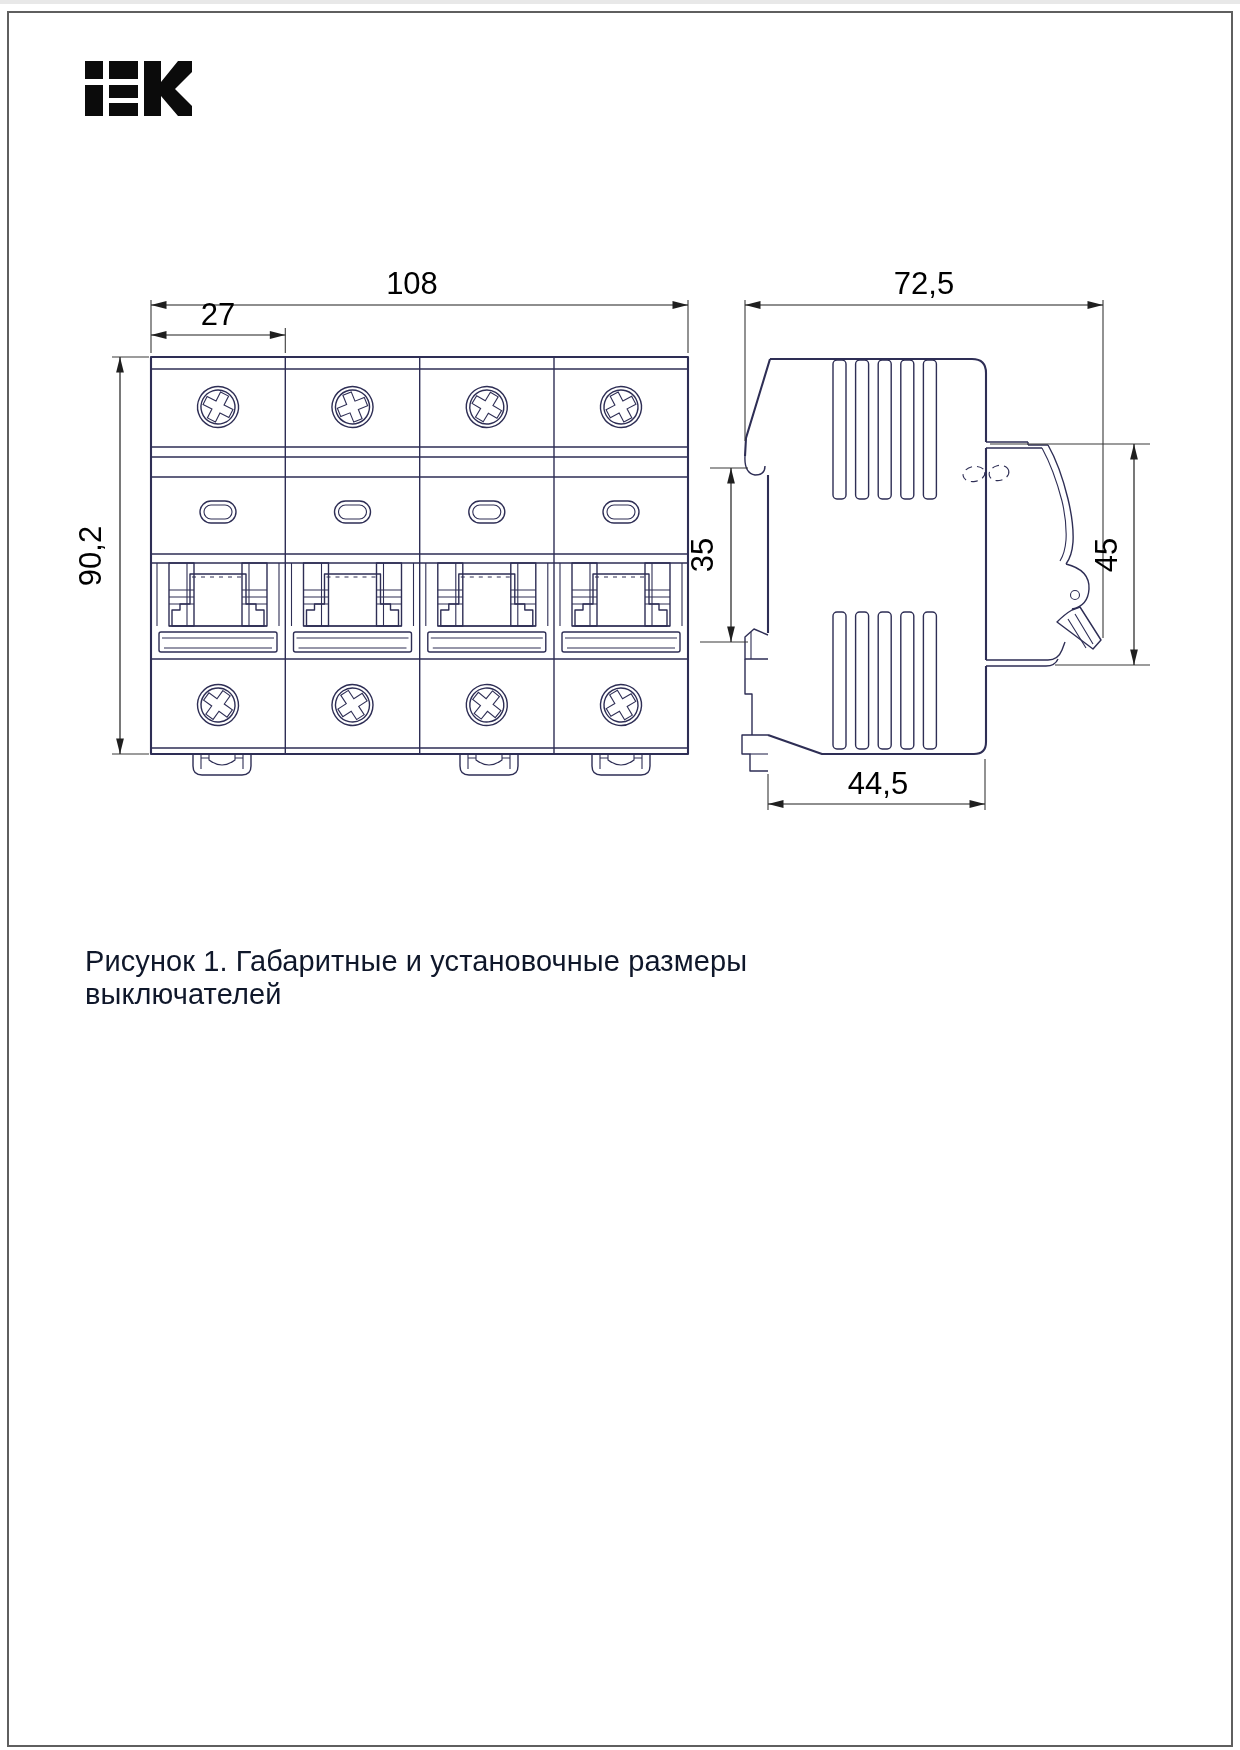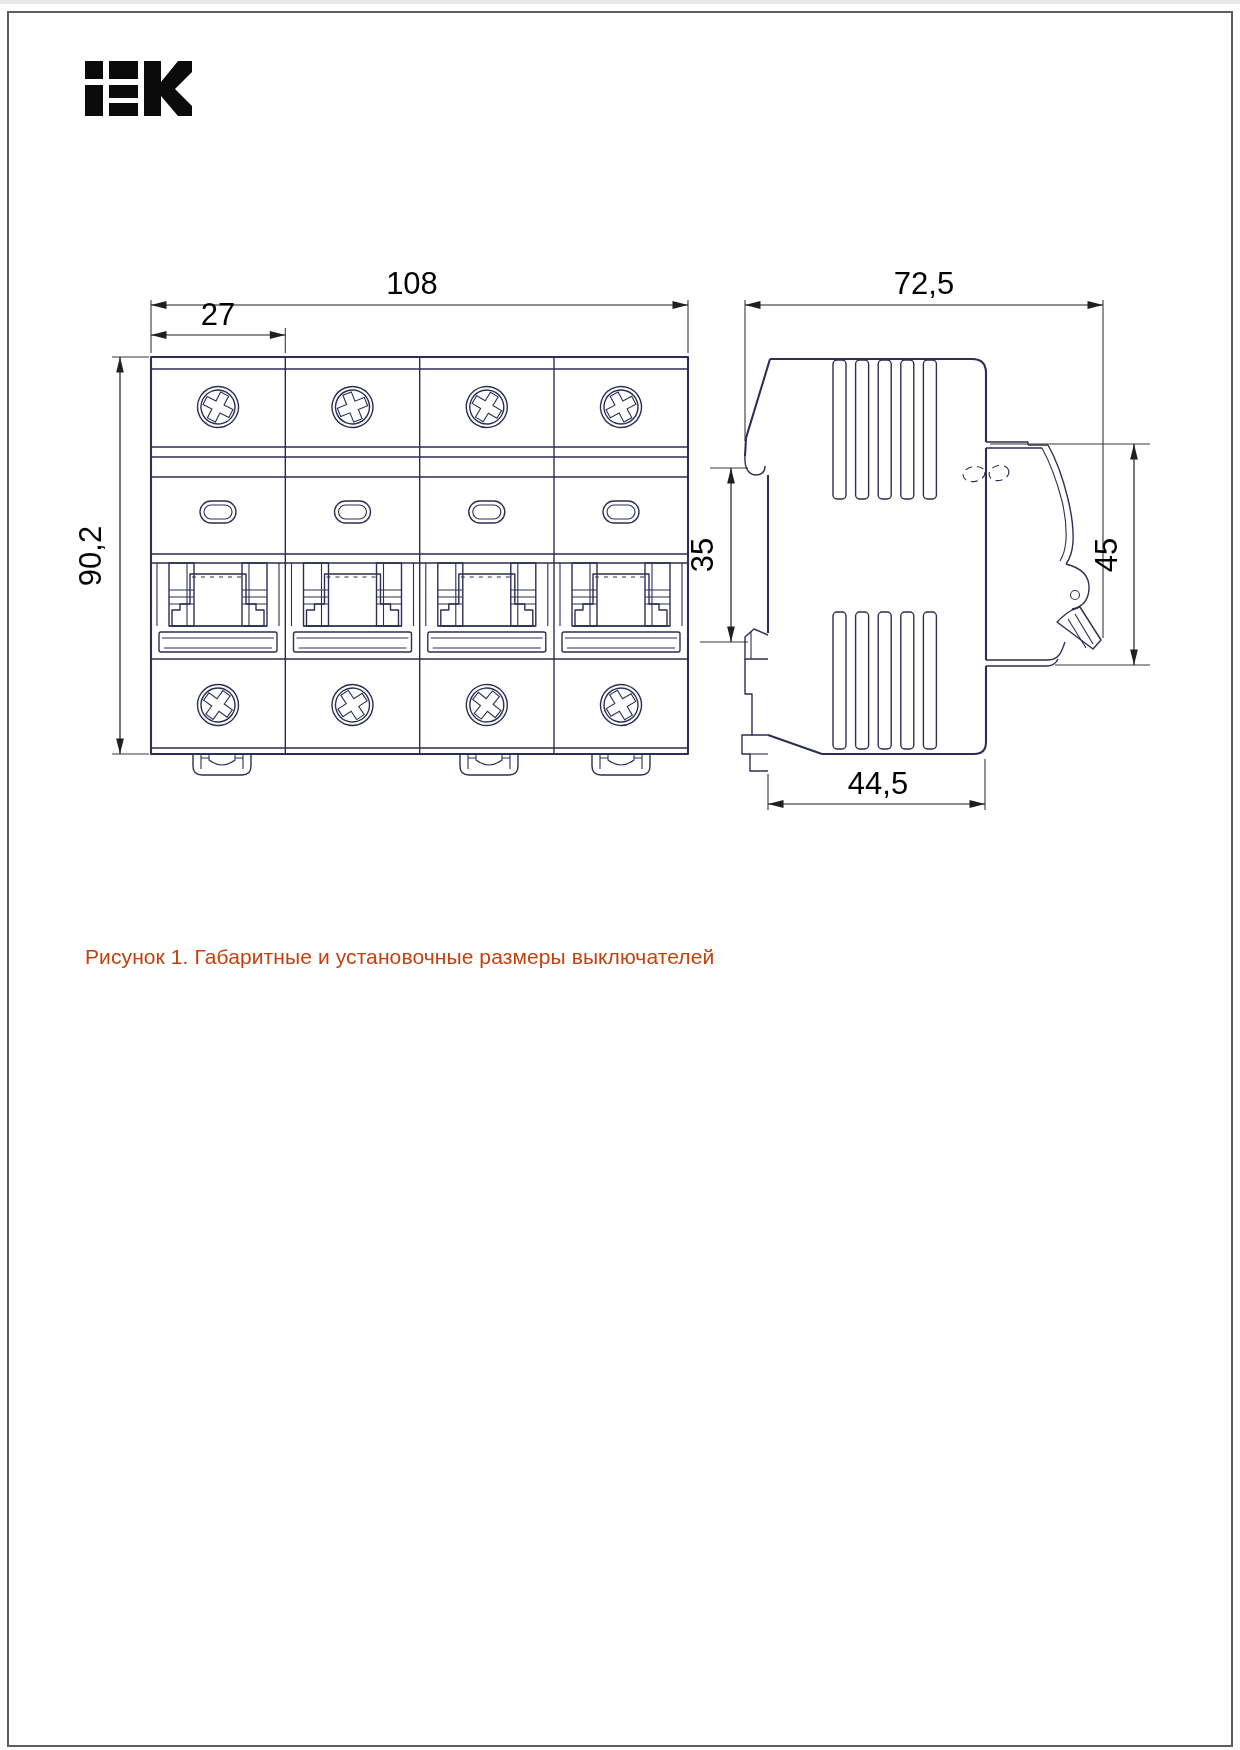--- a/index.html
+++ b/index.html
@@ -15,21 +15,21 @@
   .tl{stroke:var(--line);stroke-width:1.1;fill:none;}
   .dsh{stroke-dasharray:7 5;}
   .dsh2{stroke-dasharray:4 5;}
   
   .dl{stroke:var(--dim);stroke-width:1.2;fill:none;}
   .xl{stroke:#3a3a3a;stroke-width:1.1;fill:none;}
   .ar{fill:var(--dim);stroke:none;}
   .dt{font-family:"Liberation Sans",sans-serif;font-size:31px;fill:var(--text);}
   .logo{fill:#0b0b0b;stroke:none;}
   #caption{position:absolute;left:85px;top:941px;width:800px;
-           font-size:21px;color:#c2410c;letter-spacing:0.1px;}
+           font-size:29px;color:#0f172a;letter-spacing:0.1px;}
 </style>
 </head>
 <body>
 
 <div id="page">
 <svg width="1240" height="1750" viewBox="0 0 1240 1750">
 
   <defs>
 
     <polygon id="arr" points="0,0 15.5,-3.9 15.5,3.9"></polygon>

